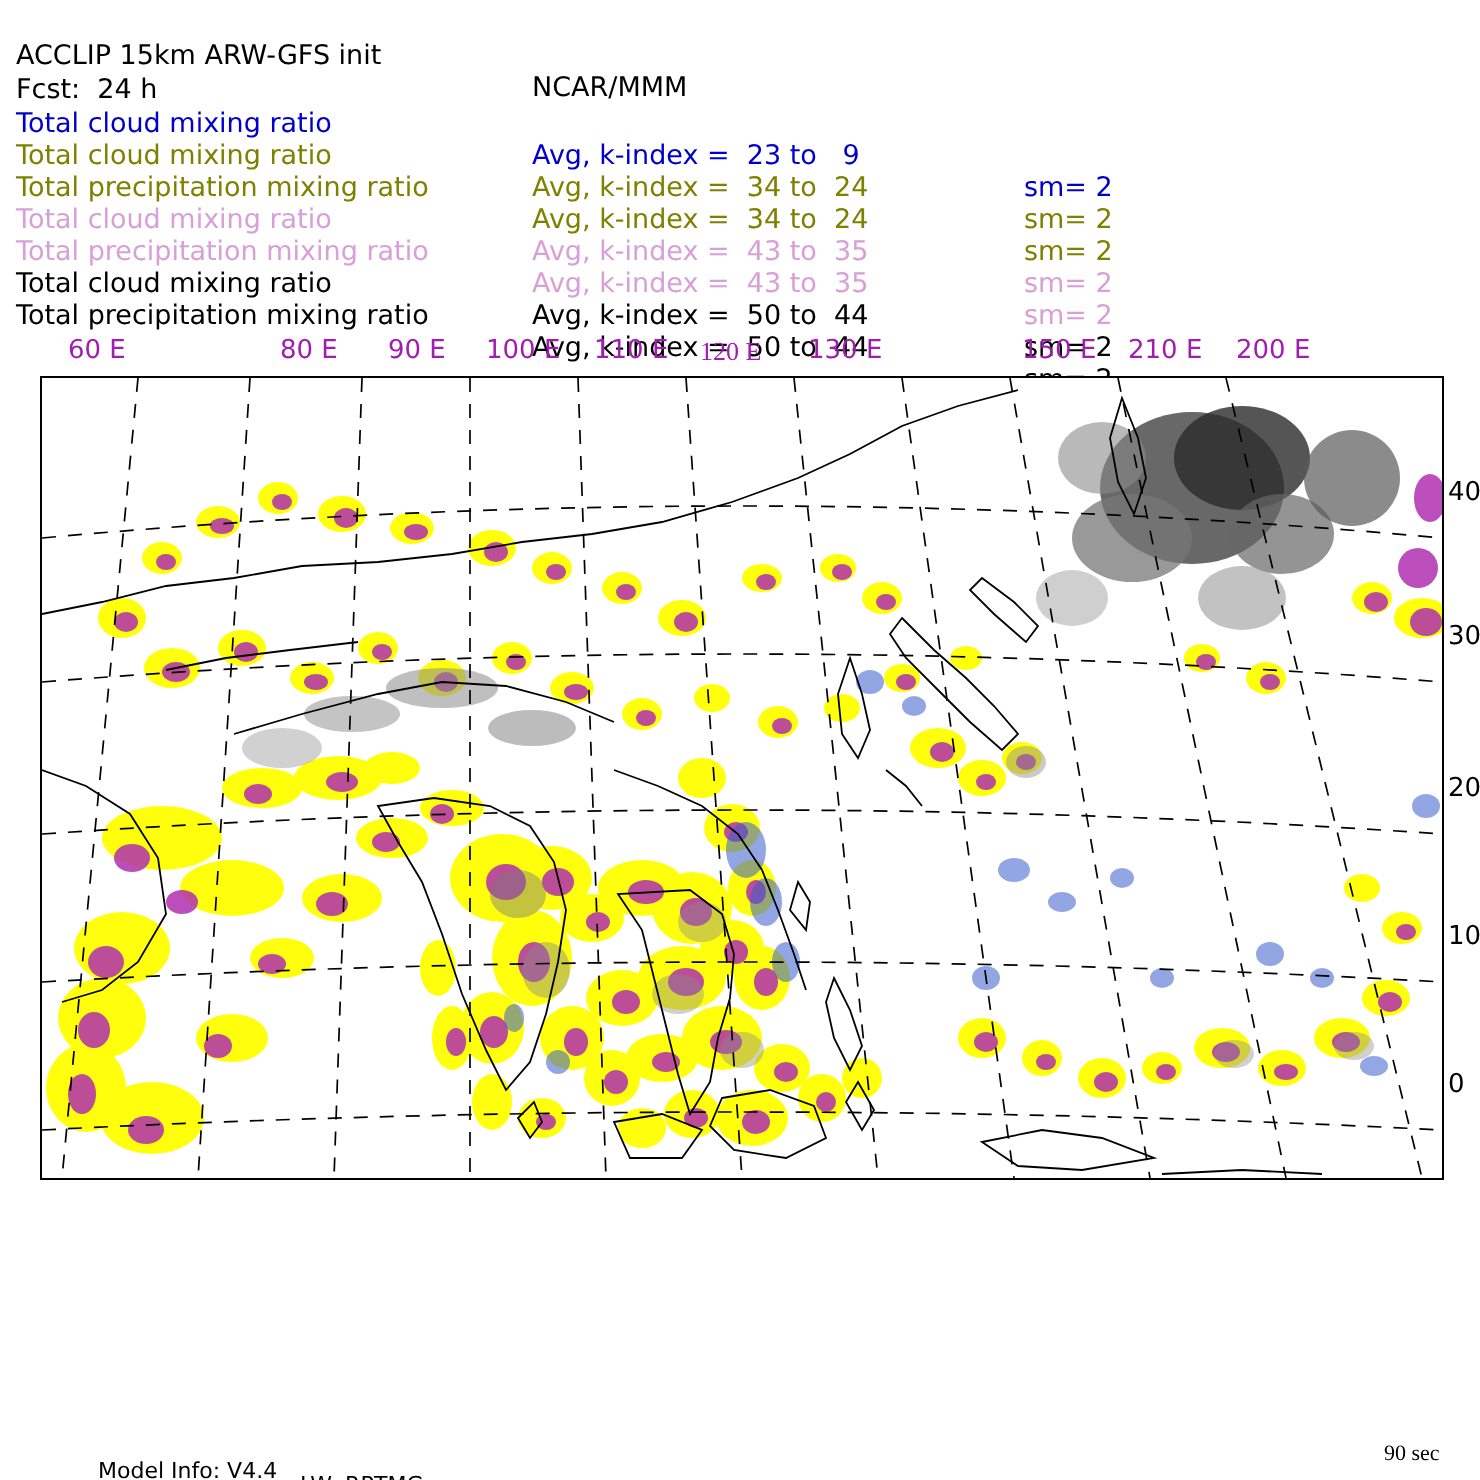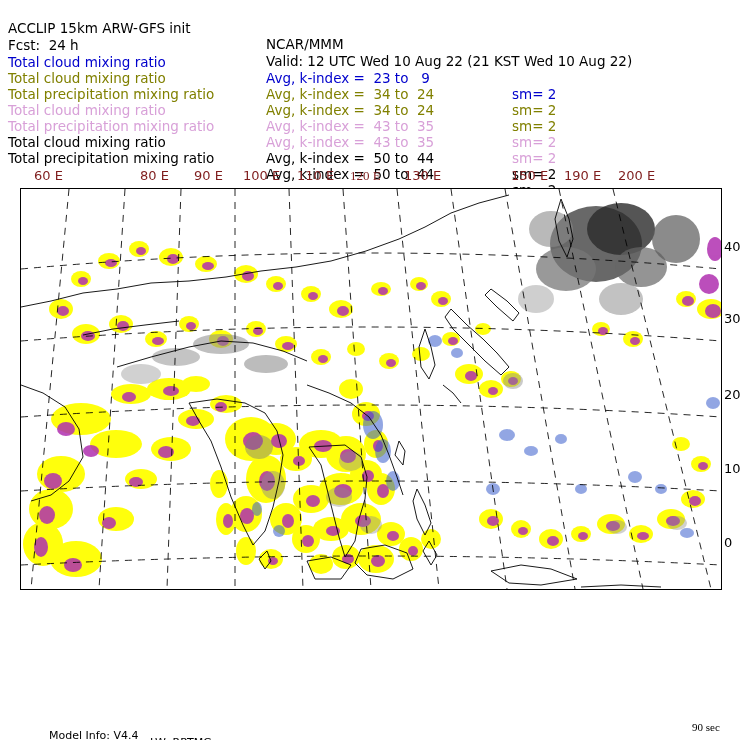--- a/index.html
+++ b/index.html
@@ -55,21 +55,21 @@
     height: 400px;
   }
 
   
   .lon-label {
     position: absolute;
     top: 168px;
     font-size: 13px;
     line-height: 15px;
     white-space: pre;
-    color: #7f1d1d;
+    color: #a21caf;
   }
   .lat-label {
     position: absolute;
     font-size: 13px;
     line-height: 15px;
     white-space: pre;
     color: #000;
   }
 
   
@@ -92,21 +92,20 @@
 
 <div id="header">
 
   <div class="hdr-row" style="top:4px;">
     <span class="col-a">ACCLIP 15km ARW-GFS init</span>
     <span class="col-b">NCAR/MMM</span>
   </div>
 
   <div class="hdr-row" style="top:21px;">
     <span class="col-a">Fcst:  24 h</span>
-    <span class="col-b">Valid: 12 UTC Wed 10 Aug 22 (21 KST Wed 10 Aug 22)</span>
   </div>
 
   <div class="hdr-row" style="top:38px; color:#0000cc;">
     <span class="col-a">Total cloud mixing ratio</span>
     <span class="col-b">Avg, k-index =  23 to   9</span>
     <span class="col-c">sm= 2</span>
   </div>
 
   <div class="hdr-row" style="top:54px; color:#808000;">
     <span class="col-a">Total cloud mixing ratio</span>
@@ -150,21 +149,21 @@
   <span class="lon-label" style="left:14px;">60 E</span>
   <span class="lon-label" style="left:67px;margin-top:19px;">70 E</span>
   <span class="lon-label" style="left:120px;">80 E</span>
   <span class="lon-label" style="left:174px;">90 E</span>
   <span class="lon-label" style="left:223px;">100 E</span>
   <span class="lon-label" style="left:277px;">110 E</span>
   <span class="lon-label" style="left:330px;font-family:Liberation Serif, serif;">120 E</span>
   <span class="lon-label" style="left:384px;">130 E</span>
   <span class="lon-label" style="left:437px;margin-top:28px;">140 E</span>
   <span class="lon-label" style="left:491px;">150 E</span>
-  <span class="lon-label" style="left:544px;">190 E</span>
+  <span class="lon-label" style="left:544px;">210 E</span>
   <span class="lon-label" style="left:598px;">200 E</span>
 </div>
 
 <div id="lat-axis" style="position:absolute;left:724px;top:188px;width:16px;height:400px;">
   <span class="lat-label" style="left:0px; top:51px;">40 N</span>
   <span class="lat-label" style="left:0px; top:123px;">30 N</span>
   <span class="lat-label" style="left:0px; top:199px;">20 N</span>
   <span class="lat-label" style="left:0px; top:273px;">10 N</span>
   <span class="lat-label" style="left:0px; top:347px;">0</span>
 </div>

